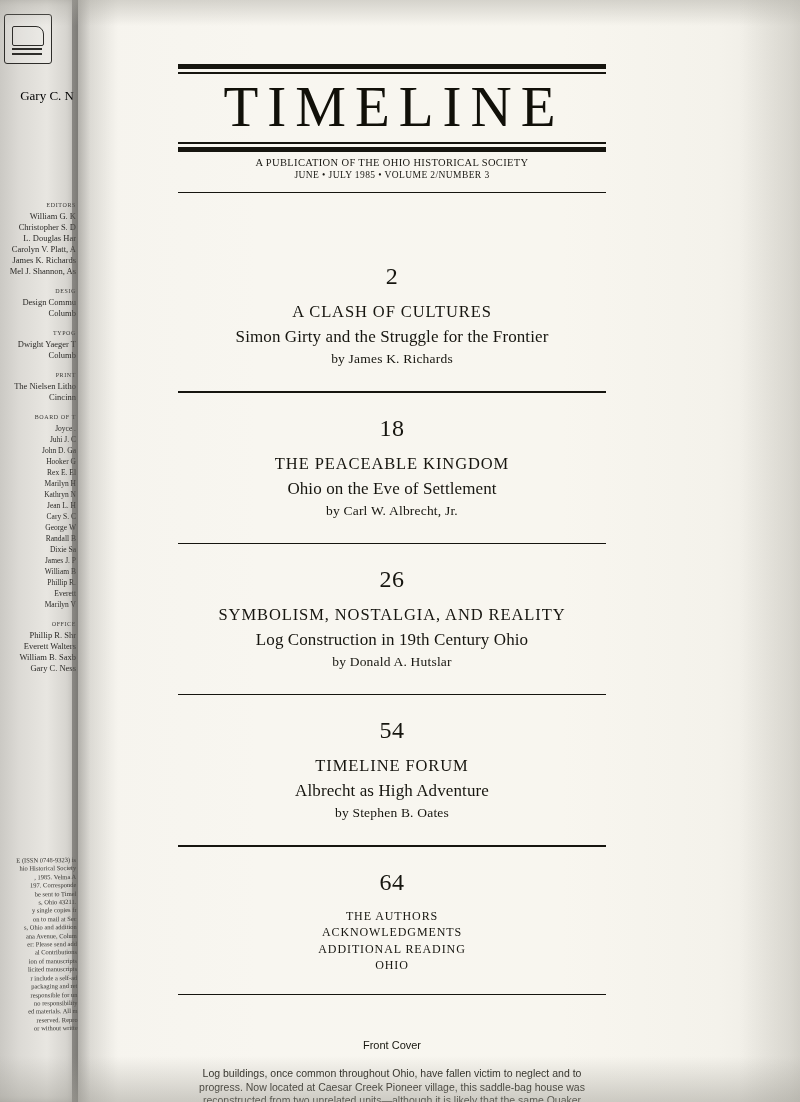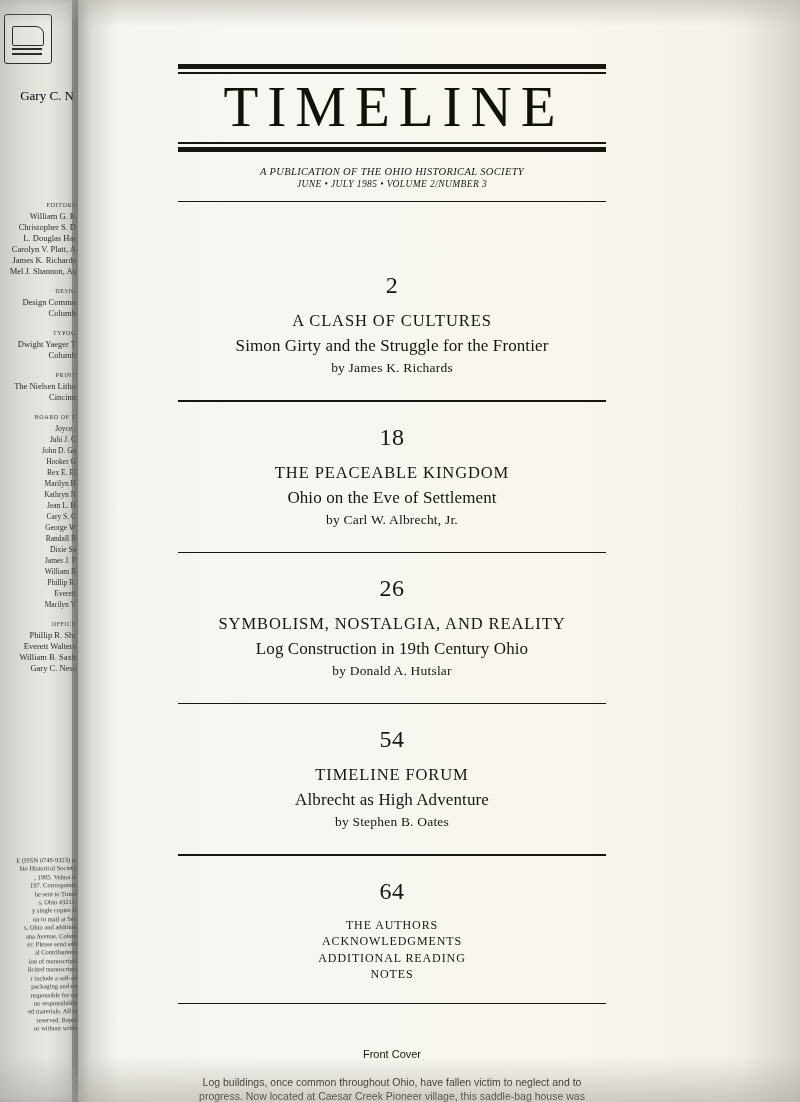--- a/index.html
+++ b/index.html
@@ -163,23 +163,22 @@
     padding: 4px 0 6px 4px;
     line-height: 1.03;
     font-weight: 400;
   }
 
   .pub-line {
     text-align: center;
     font-size: 10.5px;
     letter-spacing: 0.35px;
     color: #1a1914;
-    margin-top: 14px;
+    margin-top: 5px;
     line-height: 12.5px;
-    font-style: italic;
   }
   .pub-line .l2 { font-size: 9.5px; letter-spacing: 0.4px; }
 
   .masthead-bottom { margin-top: 10px; }
 
   .toc {
     margin-top: 70px;
   }
   .toc-entry {
     text-align: center;
@@ -419,21 +418,21 @@
         <div class="toc-author">by Stephen B. Oates</div>
       </div>
       <div class="toc-sep"></div>
 
       <div class="toc-entry">
         <div class="toc-num">64</div>
         <div class="toc-lines">
           <div>THE AUTHORS</div>
           <div>ACKNOWLEDGMENTS</div>
           <div>ADDITIONAL READING</div>
-          <div>NOTES</div>
+          <div>OHIO</div>
         </div>
       </div>
       <div class="toc-sep" style="margin-bottom:0;"></div>
 
     </div>
 
     <div class="frontcover">
       <div class="fc-head">Front Cover</div>
       <div class="fc-body">Log buildings, once common throughout Ohio, have fallen victim to neglect and to progress. Now located at Caesar Creek Pioneer village, this saddle-bag house was reconstructed from two unrelated units—although it is likely that the same Quaker workmen built both structures in Warren County about 1819. When completed, the central chimney will extend beyond the roof line. Both structures, which combine half and full-dovetailed corners, were photographed in their original locations by Donald A. Hutslar and appear on pages 29 and 31.</div>
 

